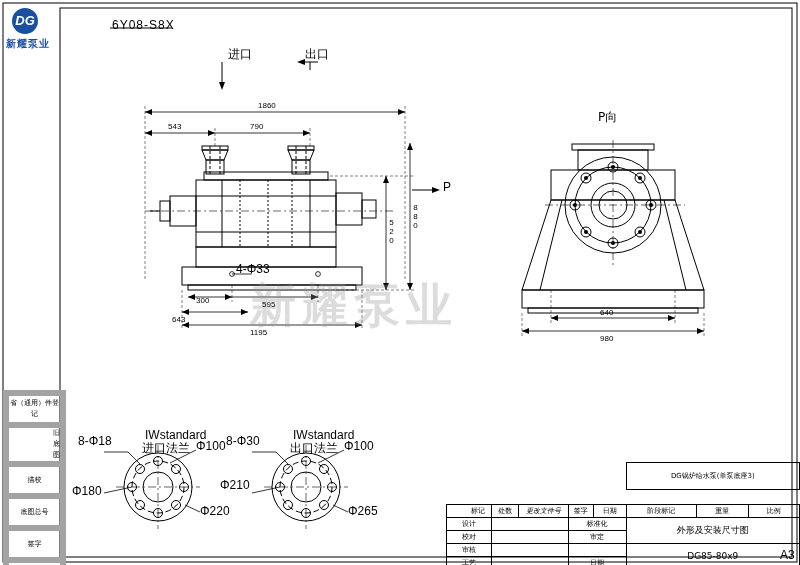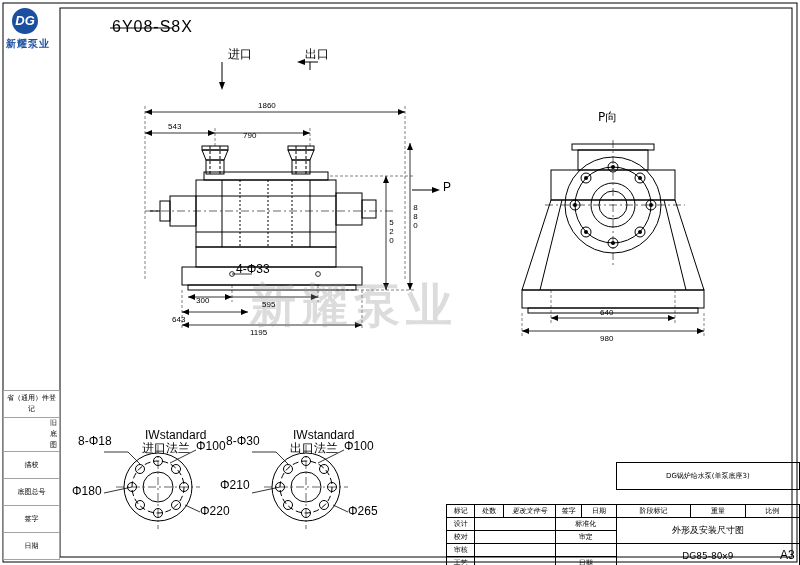--- a/index.html
+++ b/index.html
@@ -25,26 +25,26 @@
     text-align:center;color:#fff;font-size:13px;font-weight:bold;font-style:italic;
   }
   #logo-text{position:absolute;left:0px;top:31px;font-size:10px;font-weight:bold;color:#1b4fa0;letter-spacing:1px;}
   
   #watermark{
     position:absolute;left:250px;top:275px;font-size:46px;font-weight:bold;
     color:rgba(150,150,150,0.33);letter-spacing:6px;
     font-family:"DejaVu Sans","Liberation Sans",sans-serif;
     pointer-events:none;
   }
-  #topcode{position:absolute;left:112px;top:18px;font-size:16px;letter-spacing:1px;}
+  #topcode{position:absolute;left:112px;top:18px;font-size:12px;letter-spacing:1px;}
   svg.draw{position:absolute;left:0;top:0;width:800px;height:565px;}
   .tbl{position:absolute;}
   .tbl td{border:1px solid #000;font-size:7px;padding:0;text-align:center;line-height:11px;
           font-family:"DejaVu Sans","Liberation Sans",sans-serif;}
-  .leftbar td{border:1px solid #a3a3a3;font-size:7px;text-align:center;line-height:11px;
+  .leftbar td{border:6px solid #a3a3a3;font-size:7px;text-align:center;line-height:11px;
           font-family:"DejaVu Sans","Liberation Sans",sans-serif;}
 </style>
 </head>
 <body>
 
 <div id="sheet">
 
   <svg class="draw">
 
     <rect x="3" y="3" width="794" height="559" fill="none" stroke="#000" stroke-width="1"></rect>
@@ -251,21 +251,21 @@
   <div id="watermark" class="cn">新耀泵业</div>
 
   <div class="txt cn" style="left:228px;top:50px;">进口</div>
   <div class="txt cn" style="left:305px;top:50px;">出口</div>
   <div class="txt" style="left:443px;top:183px;">P</div>
   <div class="txt cn" style="left:598px;top:113px;">P向</div>
   <div class="txt" style="left:236px;top:265px;">4-Φ33</div>
 
   <div class="txt dim" style="left:258px;top:101px;">1860</div>
   <div class="txt dim" style="left:168px;top:122px;">543</div>
-  <div class="txt dim" style="left:243px;top:122px;margin-top:9px;">790</div>
+  <div class="txt dim" style="left:250px;top:122px;">790</div>
   <div class="txt dim vert" style="left:411px;top:203px;">880</div>
   <div class="txt dim vert" style="left:387px;top:218px;">520</div>
   <div class="txt dim" style="left:196px;top:296px;">300</div>
   <div class="txt dim" style="left:262px;top:300px;">595</div>
   <div class="txt dim" style="left:172px;top:315px;">643</div>
   <div class="txt dim" style="left:250px;top:328px;">1195</div>
   <div class="txt dim" style="left:600px;top:308px;">640</div>
   <div class="txt dim" style="left:600px;top:334px;">980</div>
 
   <div class="txt" style="left:145px;top:431px;">IWstandard</div>
@@ -311,21 +311,21 @@
       <td colspan="5" style="width:160px;height:26px;border:none;"></td>
       <td colspan="3" style="width:186px;height:26px;" rowspan="1">
         <span>DG锅炉给水泵(单泵底座3)</span>
       </td>
     </tr>
     <tr>
       <td colspan="5" style="height:14px;border:none;"></td>
       <td colspan="3" style="height:14px;border:none;"></td>
     </tr>
     <tr>
-      <td style="width:28px;height:12px;"><span>标记</span></td>
+      <td style="width:28px;height:12px;padding-left:18px;"><span>标记</span></td>
       <td style="width:28px;"><span>处数</span></td>
       <td style="width:52px;font-style:italic;"><span>更改文件号</span></td>
       <td style="width:26px;"><span>签字</span></td>
       <td style="width:34px;"><span>日期</span></td>
       <td style="width:50px;margin-top:32px;"><span>阶段标记</span></td>
       <td style="width:36px;"><span>重量</span></td>
       <td style="width:36px;"><span>比例</span></td>
     </tr>
     <tr>
       <td style="height:12px;"><span>设计</span></td>

